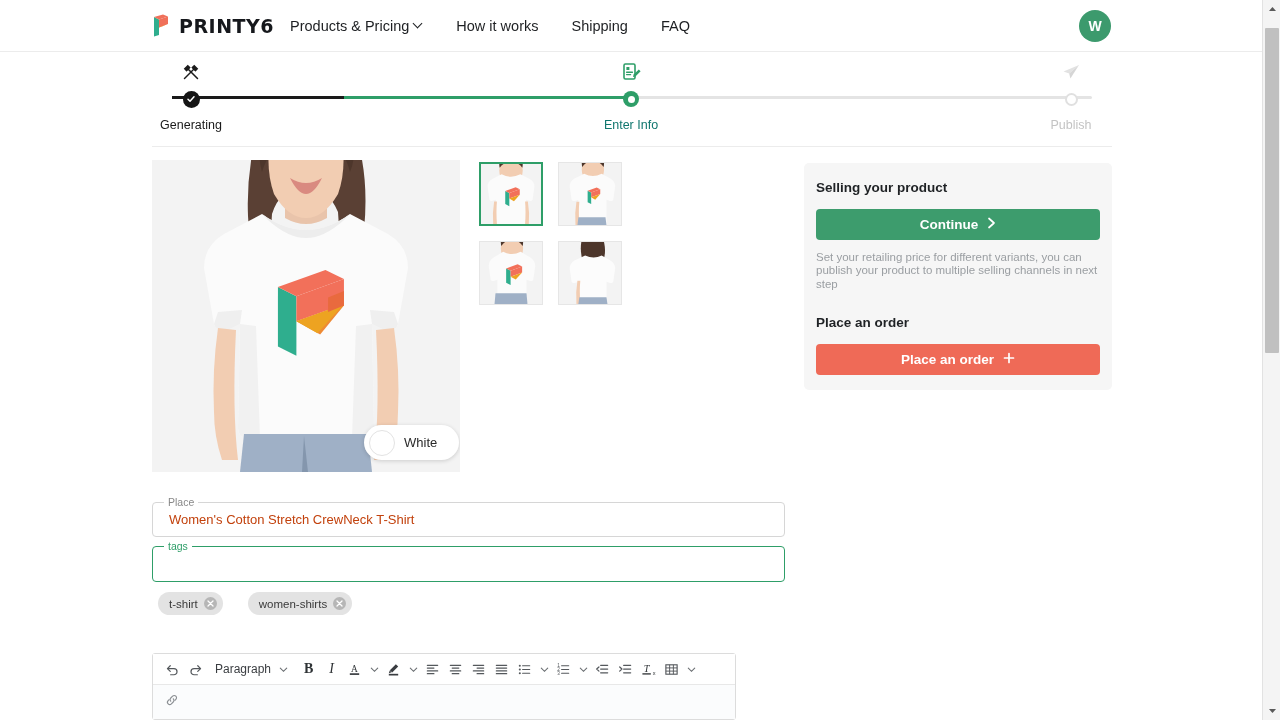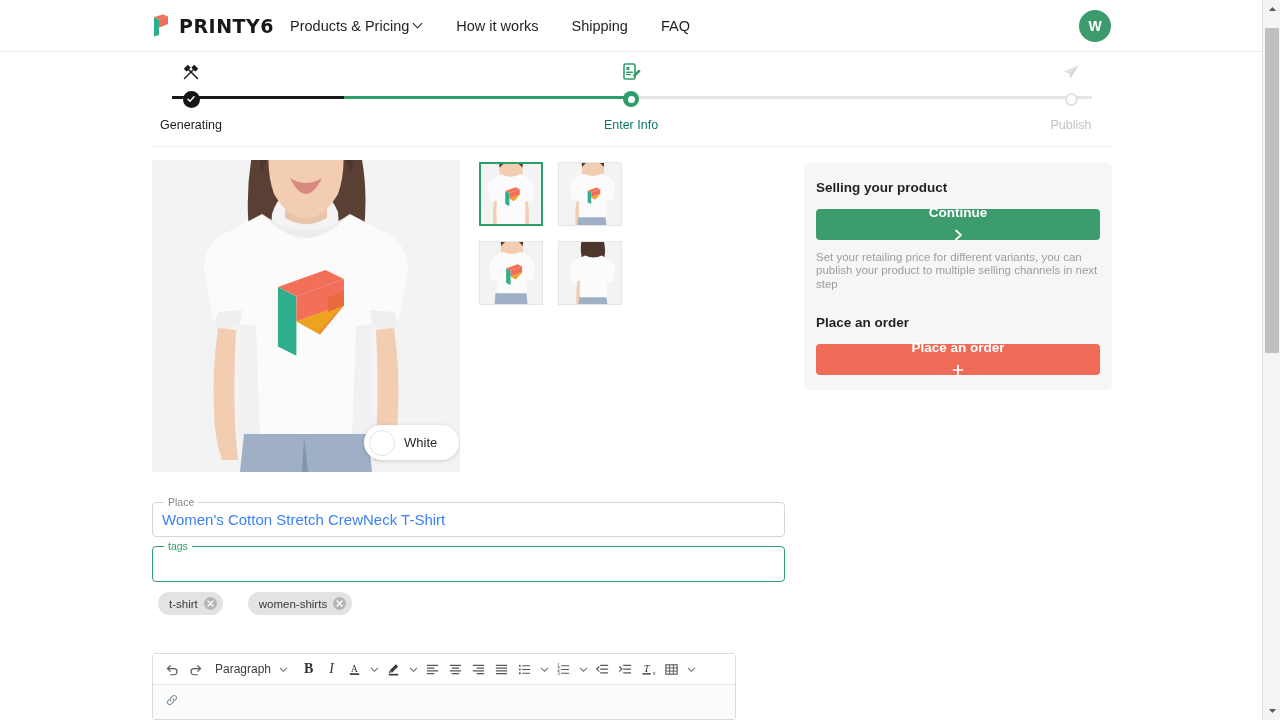--- a/index.html
+++ b/index.html
@@ -107,23 +107,23 @@
     position:relative; width:633px; height:35px;
     border:1px solid #d6d6d6; border-radius:4px; background:#fff;
   }
   .fieldbox.focused { border:1.5px solid #2e9e68; height:36px; }
   .flabel {
     position:absolute; top:-7px; left:11px; padding:0 4px; background:#fff;
     font-size:10.5px; color:#888; line-height:12px;
   }
   .fieldbox.focused .flabel { color:#2e9e68; }
   .finput {
-    position:absolute; left:9px; top:0; height:100%; width:610px;
+    position:absolute; left:16px; top:0; height:100%; width:610px;
     border:none; outline:none; background:transparent;
-    font-family:"Liberation Sans", sans-serif; font-size:15px; color:#3b82f6;
+    font-family:"Liberation Sans", sans-serif; font-size:13px; color:#c2410c;
   }
   .chips { position:absolute; left:158px; top:592px; display:flex; gap:25px; }
   .chip {
     height:23px; border-radius:12px; background:#e3e3e3;
     display:flex; align-items:center; gap:6px; padding:0 6px 0 11px;
     font-size:11.5px; color:#3a3a3a;
   }
   .chip-x {
     width:13px;height:13px;border-radius:50%;background:#b6b6b6;
     display:flex;align-items:center;justify-content:center; cursor:pointer;
@@ -154,21 +154,20 @@
   .card {
     position:absolute; left:804px; width:308px;
     background:#f6f6f6; border-radius:5px; padding:17px 12px 15px;
   }
   .card-title { font-size:13.5px; font-weight:700; color:#1f2225; margin-bottom:14px; }
   .btn {
     width:284px; height:31px; border:none; border-radius:4px; cursor:pointer;
     color:#fff; font-size:13.5px; font-weight:700;
     display:flex; align-items:center; justify-content:center; gap:9px;
     font-family:"Liberation Sans", sans-serif;
-    flex-direction:column;
   }
   .btn-green { background:#3d9c6d; }
   .btn-red   { background:#ef6a57; }
   .card-note { margin-top:11px; font-size:11.5px; color:#9a9ea2; line-height:1.17; }
 
   
   .sb { position:absolute; right:0; top:0; width:18px; height:720px; background:#f4f4f4; border-left:1px solid #e2e2e2;}
   .sb-btn { width:18px;height:18px; display:flex;align-items:center;justify-content:center; cursor:pointer;}
   .sb-btn.bot{ position:absolute; bottom:0; left:0;}
   .sb-thumb{ position:absolute; left:2px; top:28px; width:14px; height:325px; background:#c0c0c0; border-radius:1px; cursor:pointer;}

